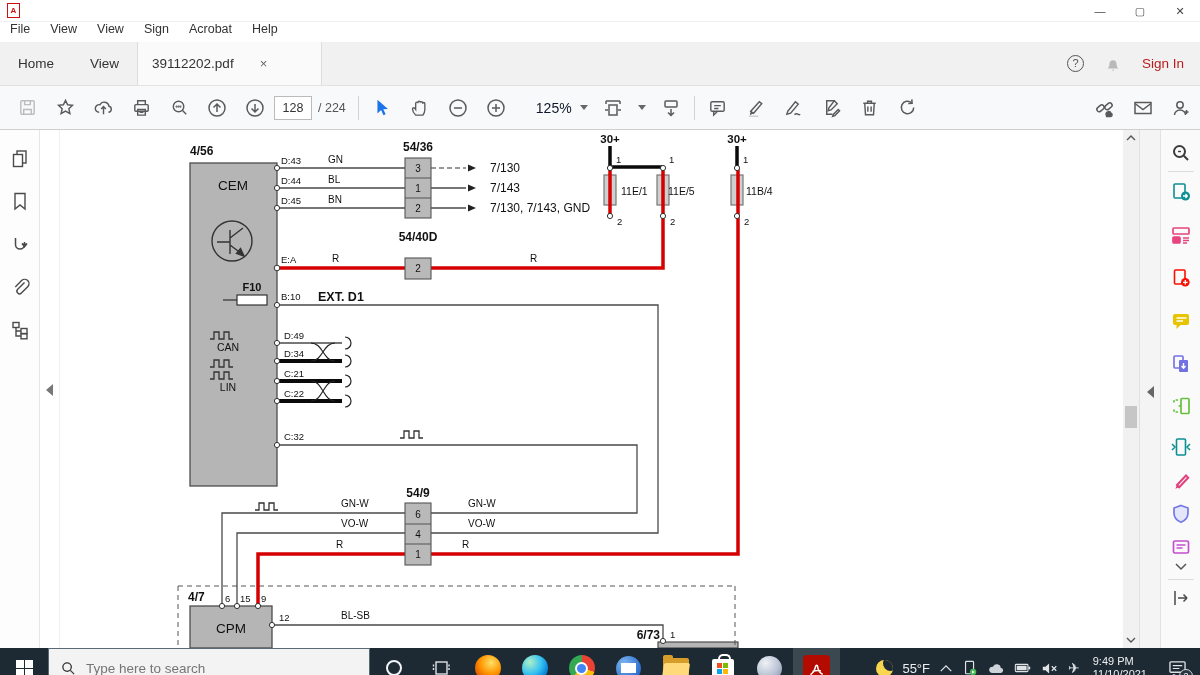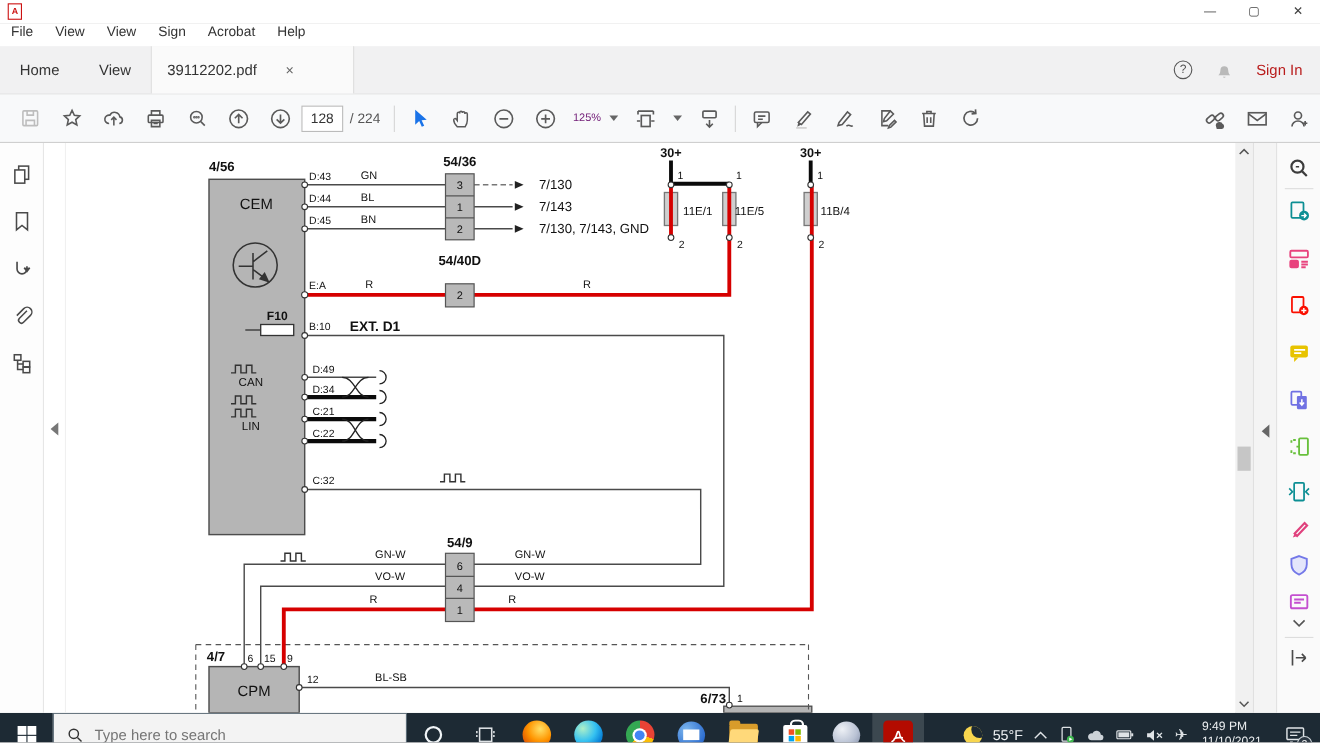--- a/index.html
+++ b/index.html
@@ -21,21 +21,21 @@
   .doctab .x{color:#666;font-size:13px}
   .tabright{margin-left:auto;display:flex;align-items:center;gap:20px;padding-right:16px}
   .helpcirc{width:17px;height:17px;border:1.4px solid #555;border-radius:50%;font-size:11px;color:#555;text-align:center;line-height:15px}
   .signin{font-size:13.5px;color:#b91c1c}
   
   .toolbar{height:44px;background:#f8f9fa;border-bottom:1px solid #cfcfcf;display:flex;align-items:center;padding-left:8px}
   .tbtn{width:38px;height:34px;display:flex;align-items:center;justify-content:center;flex:none}
   .tsep{width:1px;height:24px;background:#d5d5d5;margin:0 4px;flex:none}
   .pageinput{width:38px;height:24px;border:1px solid #bbb;background:#fff;text-align:center;font-size:12.5px;color:#333;font-family:"Liberation Sans",sans-serif}
   .pagetotal{font-size:12.5px;color:#555;margin:0 8px 0 6px;white-space:nowrap}
-  .zoomlbl{font-size:10px;color:#701a75;margin:0 2px 0 6px}
+  .zoomlbl{font-size:14px;color:#0f172a;margin:0 2px 0 21px}
   .caret{width:0;height:0;border-left:4px solid transparent;border-right:4px solid transparent;border-top:5px solid #666;margin:0 6px}
   
   .main{height:518px;display:flex}
   .leftbar{width:40px;background:#fdfdfd;border-right:1px solid #e6e6e6;display:flex;flex-direction:column;align-items:center;padding-top:17px;gap:21px}
   .leftstrip{width:20px;background:#fff;position:relative;border-right:1px solid #f0f0f0}
   .collapseL{position:absolute;top:254px;left:6px;width:0;height:0;border-top:6px solid transparent;border-bottom:6px solid transparent;border-right:7px solid #777}
   .docarea{width:1063px;background:#fff;position:relative}
   .scrollv{width:16px;background:#f1f1f1;position:relative}
   .scrollv .chev{position:absolute;left:2px;color:#555}
   .thumb{position:absolute;top:276px;left:2px;width:12px;height:22px;background:#c6c6c6}

